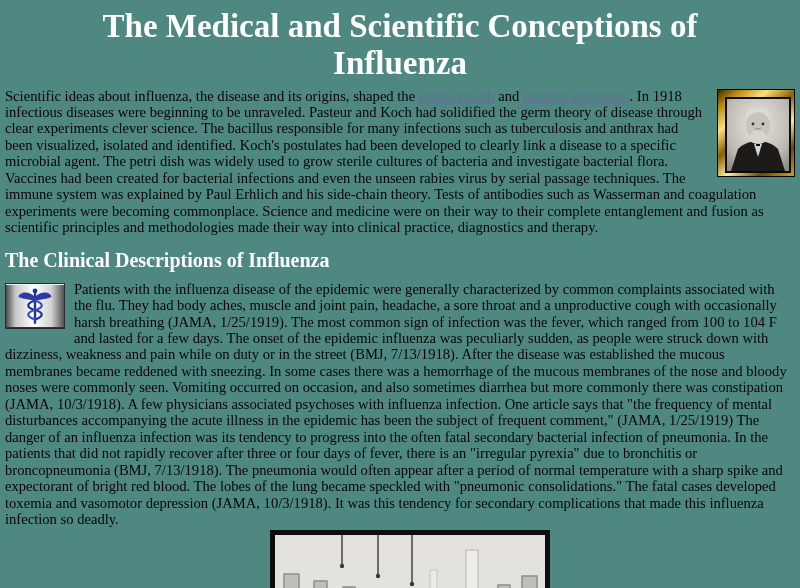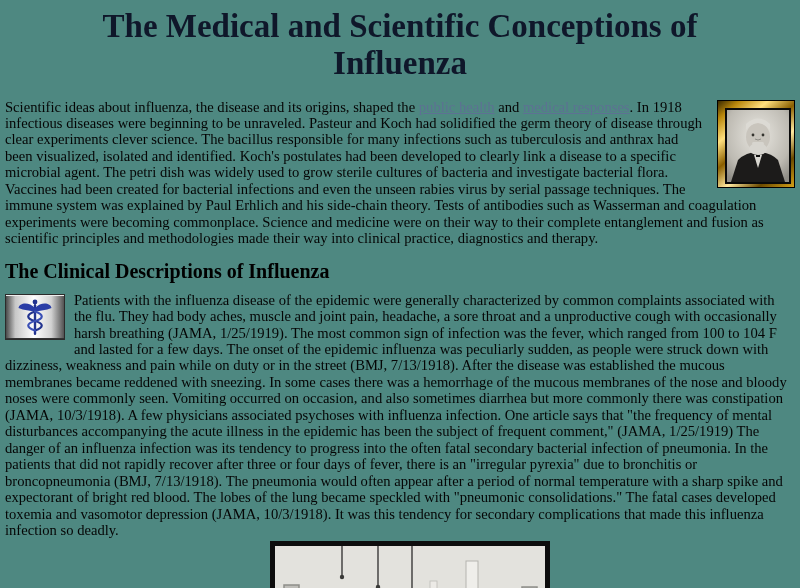--- a/index.html
+++ b/index.html
@@ -4,23 +4,23 @@
 <style>
   html,body{margin:0;padding:0;}
   body{
     width:800px;height:588px;overflow:hidden;
     background:#4e8881;color:#050505;
     font-family:"Liberation Serif","DejaVu Serif",serif;
   }
   .content{padding:4px 5px 0 5px;}
   h1{
     font-size:33px;line-height:1.13;text-align:center;
-    font-weight:bold;margin:4px 30px 16px 30px;color:#0f172a;
+    font-weight:bold;margin:4px 30px 5px 30px;color:#ffffff;
   }
-  h2{font-size:20px;font-weight:bold;margin:13px 0 9px 0;color:#000000;}
+  h2{font-size:20px;font-weight:bold;margin:13px 0 9px 0;color:#ffffff;}
   p.bodytext{font-size:14.6px;line-height:16.45px;margin:0;text-align:left;}
   a.doclink{color:#5d7193;text-decoration:underline;cursor:pointer;}
   
   .portrait-outer{
     float:right;margin:1px 0 4px 8px;
     border:1px solid #000;
     background:linear-gradient(140deg,#3a2a00 0%,#b8860b 12%,#ffdf7e 28%,#8a5f00 45%,#ffe9a0 62%,#6b4a00 80%,#d4a017 100%);
     padding:7px;width:62px;height:72px;
   }
   .portrait-inner{border:2px solid #0a0a0a;width:62px;height:72px;overflow:hidden;background:#b9b7b0;}

